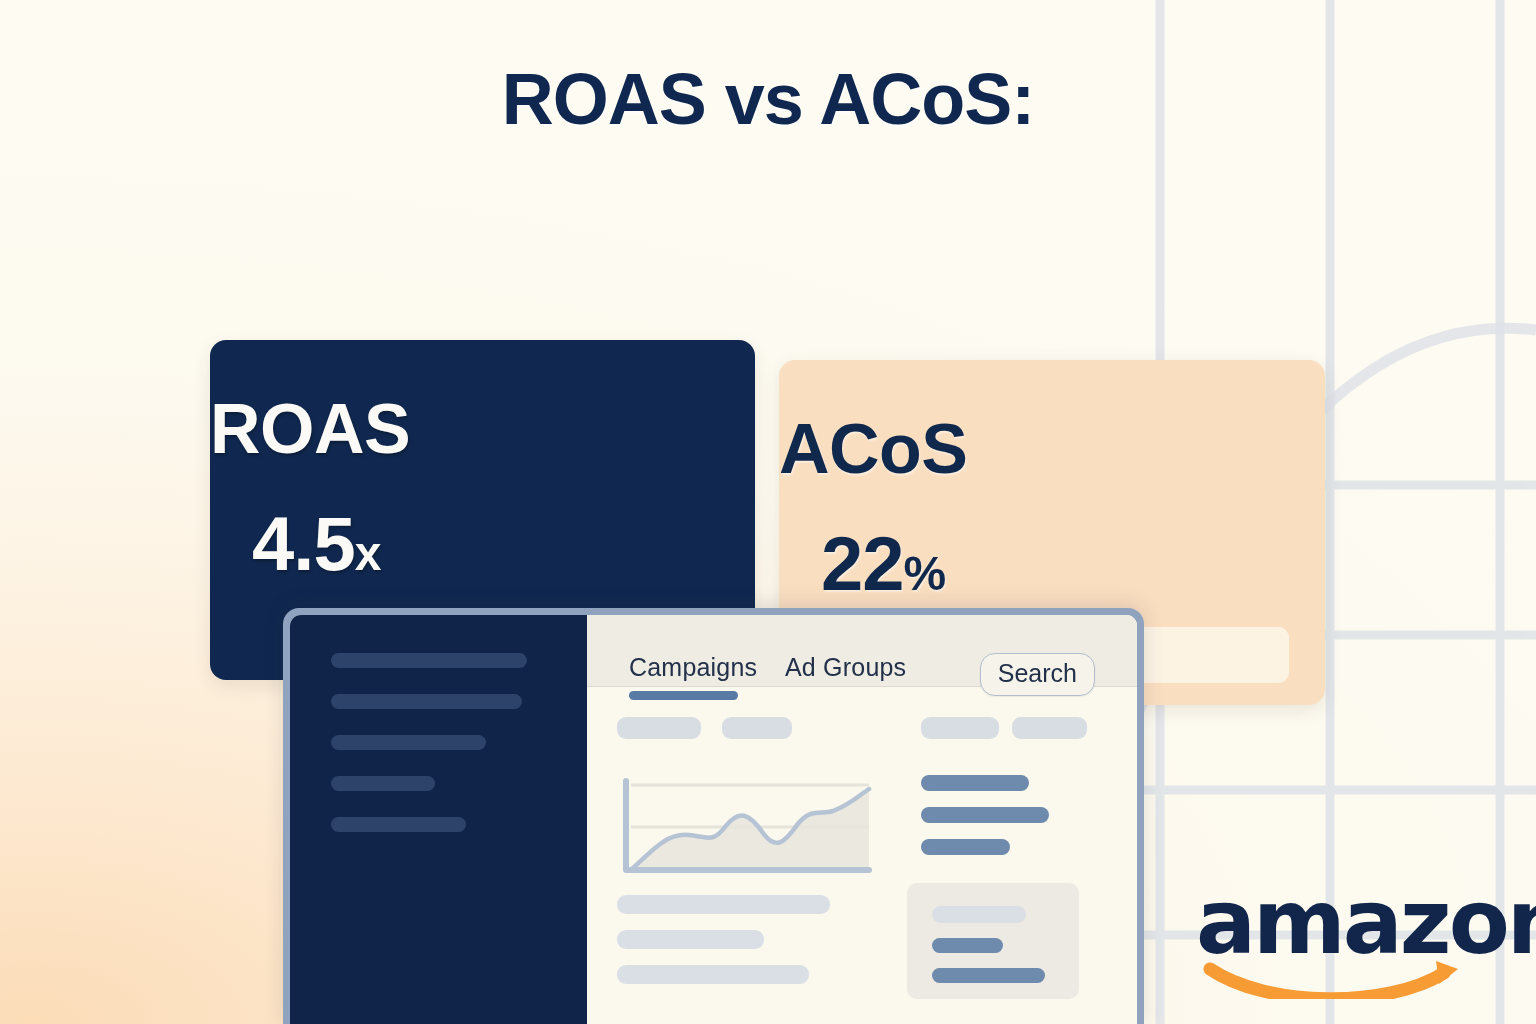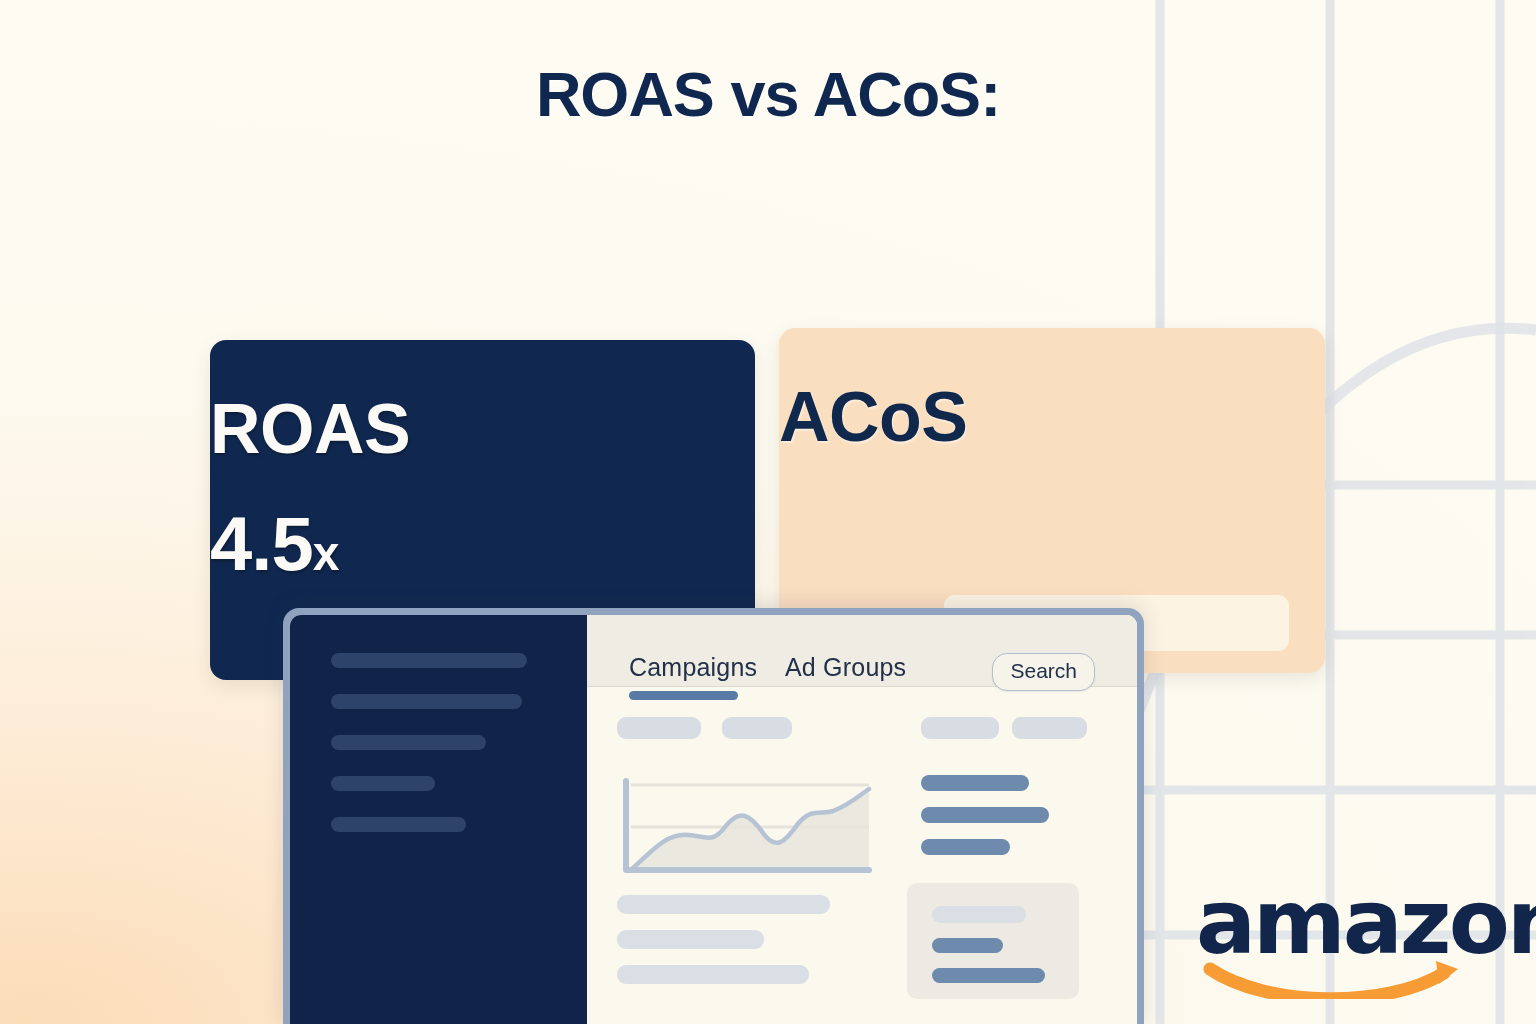--- a/index.html
+++ b/index.html
@@ -26,21 +26,21 @@
   }
 
   
   .title-block {
     position:absolute;
     left:0; right:0; top:62px;
     text-align:center;
     color:#10284f;
   }
   .title-line1 {
-    font-size:63px;
+    font-size:72px;
     font-weight:700;
     letter-spacing:-1px;
     line-height:1.03;
     color:#10284f;
     text-shadow:1px 2px 2px rgba(255,255,255,.75);
   }
   .title-line2 {
     font-size:88px;
     font-weight:400;
     letter-spacing:-0.5px;
@@ -55,41 +55,42 @@
     position:absolute;
     border-radius:16px;
     box-shadow:0 6px 18px rgba(60,50,30,.10);
   }
   .card-roas {
     left:210px; top:340px;
     width:545px; height:340px;
     background:#10284f;
   }
   .card-acos {
-    left:779px; top:328px;
+    left:779px; top:360px;
     width:546px; height:345px;
     background:#fadec0;
   }
   .card-stack {
     position:absolute;
     left:0; right:0;
     top:54px;
   }
   .card-label {
     font-size:70px;
     font-weight:700;
     letter-spacing:-0.5px;
     line-height:1;
   }
   .card-value {
     font-size:76px;
     font-weight:600;
     letter-spacing:-1px;
     line-height:1;
     margin-top:42px;
+    padding-left:42px;
   }
   .card-unit { font-size:48px; font-weight:600; }
   .card-roas .card-label,
   .card-roas .card-value { color:#fbfaf6; text-shadow:1px 2px 3px rgba(0,0,0,.30); }
   .card-acos .card-label,
   .card-acos .card-value { color:#11284d; text-shadow:1px 2px 2px rgba(255,255,255,.5); }
 
   .acos-inner-strip {
     position:absolute;
     left:165px; bottom:22px;
@@ -157,21 +158,21 @@
     border-radius:5px;
     background:#587aa5;
   }
   .search-pill {
     position:absolute;
     right:42px; top:38px;
     padding:5px 17px 7px 17px;
     border:1.6px solid #b2bdcb;
     border-radius:15px;
     background:#f5f3ea;
-    font-size:21px;
+    font-size:25px;
     color:#22304a;
     box-shadow:0 1px 2px rgba(0,0,0,.07);
   }
 
   .dash-body { position:relative; height:348px; }
 
   .ph {
     position:absolute;
     border-radius:9px;
   }
@@ -233,20 +234,21 @@
   <div class="card card-roas">
     <div class="card-stack">
       <div class="card-label">ROAS</div>
       <div class="card-value"><span>4.5</span><span class="card-unit">x</span></div>
     </div>
   </div>
 
   <div class="card card-acos">
     <div class="card-stack">
       <div class="card-label">ACoS</div>
+      <div class="card-value"><span>22</span><span class="card-unit">%</span></div>
     </div>
     <div class="acos-inner-strip"></div>
   </div>
 
   <div class="dashboard">
     <div class="dash-inner">
 
       <div class="dash-sidebar">
         <div class="nav-bar" style="width:196px;"></div>
         <div class="nav-bar" style="width:191px;"></div>

